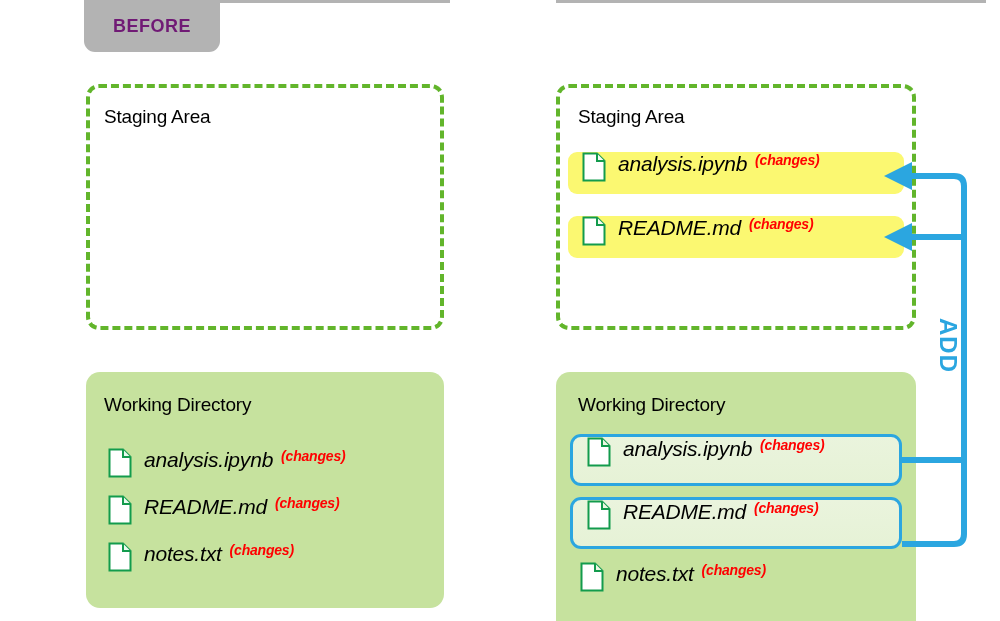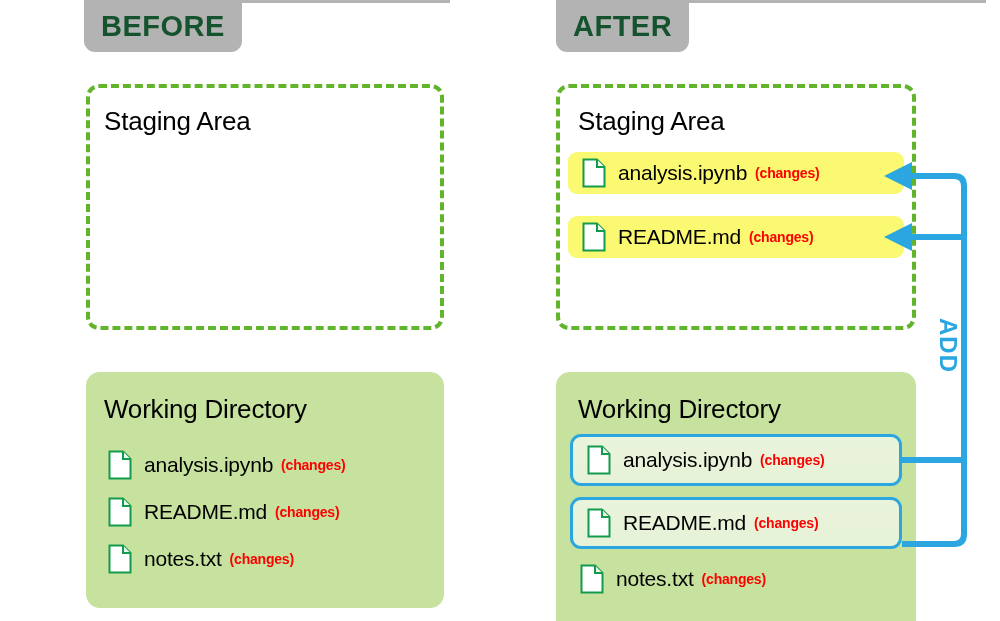--- a/index.html
+++ b/index.html
@@ -30,23 +30,23 @@
   .top-rule.right { left: 556px; width: 430px; }
 
   
   .phase-badge {
     position: absolute;
     top: 0;
     height: 52px;
     background: #b3b3b3;
     border-bottom-left-radius: 11px;
     border-bottom-right-radius: 11px;
-    color: #14532d;
+    color: #701a75;
     font-weight: bold;
-    font-size: 29px;
+    font-size: 18px;
     letter-spacing: 0.5px;
     display: flex;
     align-items: center;
     justify-content: center;
     box-sizing: border-box;
     padding: 0 17px;
   }
   .phase-badge.before { left: 84px;  min-width: 136px; }
   .phase-badge.after  { left: 556px; min-width: 118px; }
 
@@ -70,33 +70,34 @@
     border-radius: 14px;
     box-sizing: border-box;
   }
   .workdir.left  { left: 86px;  top: 372px; width: 358px; height: 236px; }
   .workdir.right { left: 556px; top: 372px; width: 360px; height: 249px;
                    border-bottom-left-radius: 0; border-bottom-right-radius: 0; }
 
   
   .section-title {
     position: absolute;
-    font-size: 26px;
+    font-size: 19px;
     color: #000000;
     white-space: nowrap;
     letter-spacing: -0.2px;
   }
 
   
   .file-row {
     position: absolute;
     display: flex;
-    align-items: center;
+    align-items: flex-start;
     box-sizing: border-box;
     white-space: nowrap;
+    font-style: italic;
   }
   .file-row .fname {
     font-size: 21px;
     color: #000000;
     letter-spacing: -0.2px;
   }
   .file-row .fchanges {
     font-size: 14px;
     font-weight: bold;
     color: #ff0000;
@@ -180,21 +181,20 @@
 
   <div class="file-row plain" style="left:108px; top:542px; height:34px;">
     <svg class="doc-icon" viewBox="0 0 24 30">
       <path d="M1.5 1.5 H15 L22.5 9 V28.5 H1.5 Z" fill="#ffffff" stroke="#139b4d" stroke-width="2"></path>
       <path d="M15 1.5 V9 H22.5" fill="#eafaf0" stroke="#139b4d" stroke-width="2"></path>
     </svg>
     <span class="fname">notes.txt</span>
     <span class="fchanges">(changes)</span>
   </div>
 
-  <div class="phase-badge after">AFTER</div>
 
   <div class="staging right"></div>
   <div class="section-title" style="left:578px; top:106px;">Staging Area</div>
 
   <div class="file-row staged" style="left:568px; top:152px; width:336px; height:42px;">
     <svg class="doc-icon" viewBox="0 0 24 30">
       <path d="M1.5 1.5 H15 L22.5 9 V28.5 H1.5 Z" fill="#ffffff" stroke="#139b4d" stroke-width="2"></path>
       <path d="M15 1.5 V9 H22.5" fill="#f6fbf4" stroke="#139b4d" stroke-width="2"></path>
     </svg>
     <span class="fname">analysis.ipynb</span>

